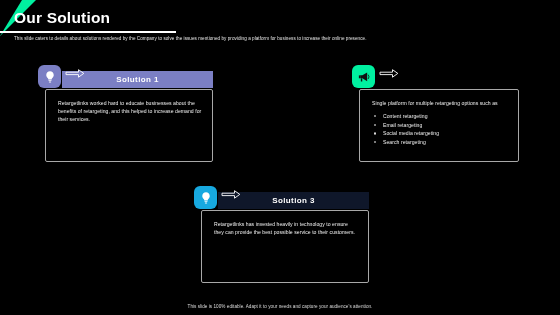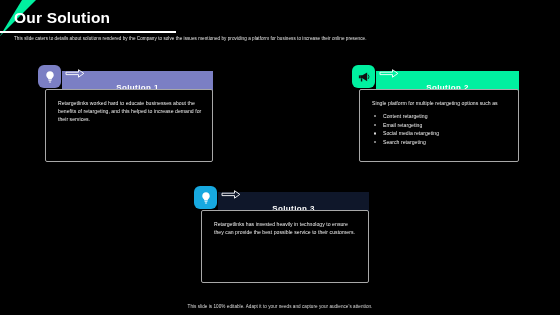--- a/index.html
+++ b/index.html
@@ -73,21 +73,21 @@
   }
 
   
   .card {
     position: absolute;
   }
   .card-header {
     position: absolute;
     left: 24px;
     top: 9px;
-    height: 33px;
+    height: 17px;
     display: flex;
     align-items: center;
     justify-content: center;
   }
   .card-header-label {
     font-size: 8px;
     font-weight: bold;
     color: #ffffff;
     letter-spacing: 0.4px;
     text-align: center;
@@ -215,23 +215,20 @@
       <path d="M19.4 8.4 A5 5 0 0 1 19.4 15" fill="none" stroke="#111111" stroke-width="1.4" stroke-linecap="round"></path>
     </svg>
   </div>
 
   <div class="arrow-marker">
     <svg width="20" height="9" viewBox="0 0 20 9">
       <path d="M1 5.6 H13.5 V8.2 L18.8 4.4 L13.5 0.7 V3.2 H1 Z" fill="none" stroke="#ffffff" stroke-width="0.9" stroke-linejoin="round"></path>
     </svg>
   </div>
 
-  <div class="card-header" style="width:143px; background:#00f0a0;">
-    <span class="card-header-label">Solution 2</span>
-  </div>
 
   <div class="card-body" style="width:160px; height:73px;">
     <p class="card-text">Single platform for multiple retargeting options such as</p>
     <ul class="card-list">
       <li>Content retargeting</li>
       <li>Email retargeting</li>
       <li>Social media retargeting</li>
       <li>Search retargeting</li>
     </ul>
   </div>

